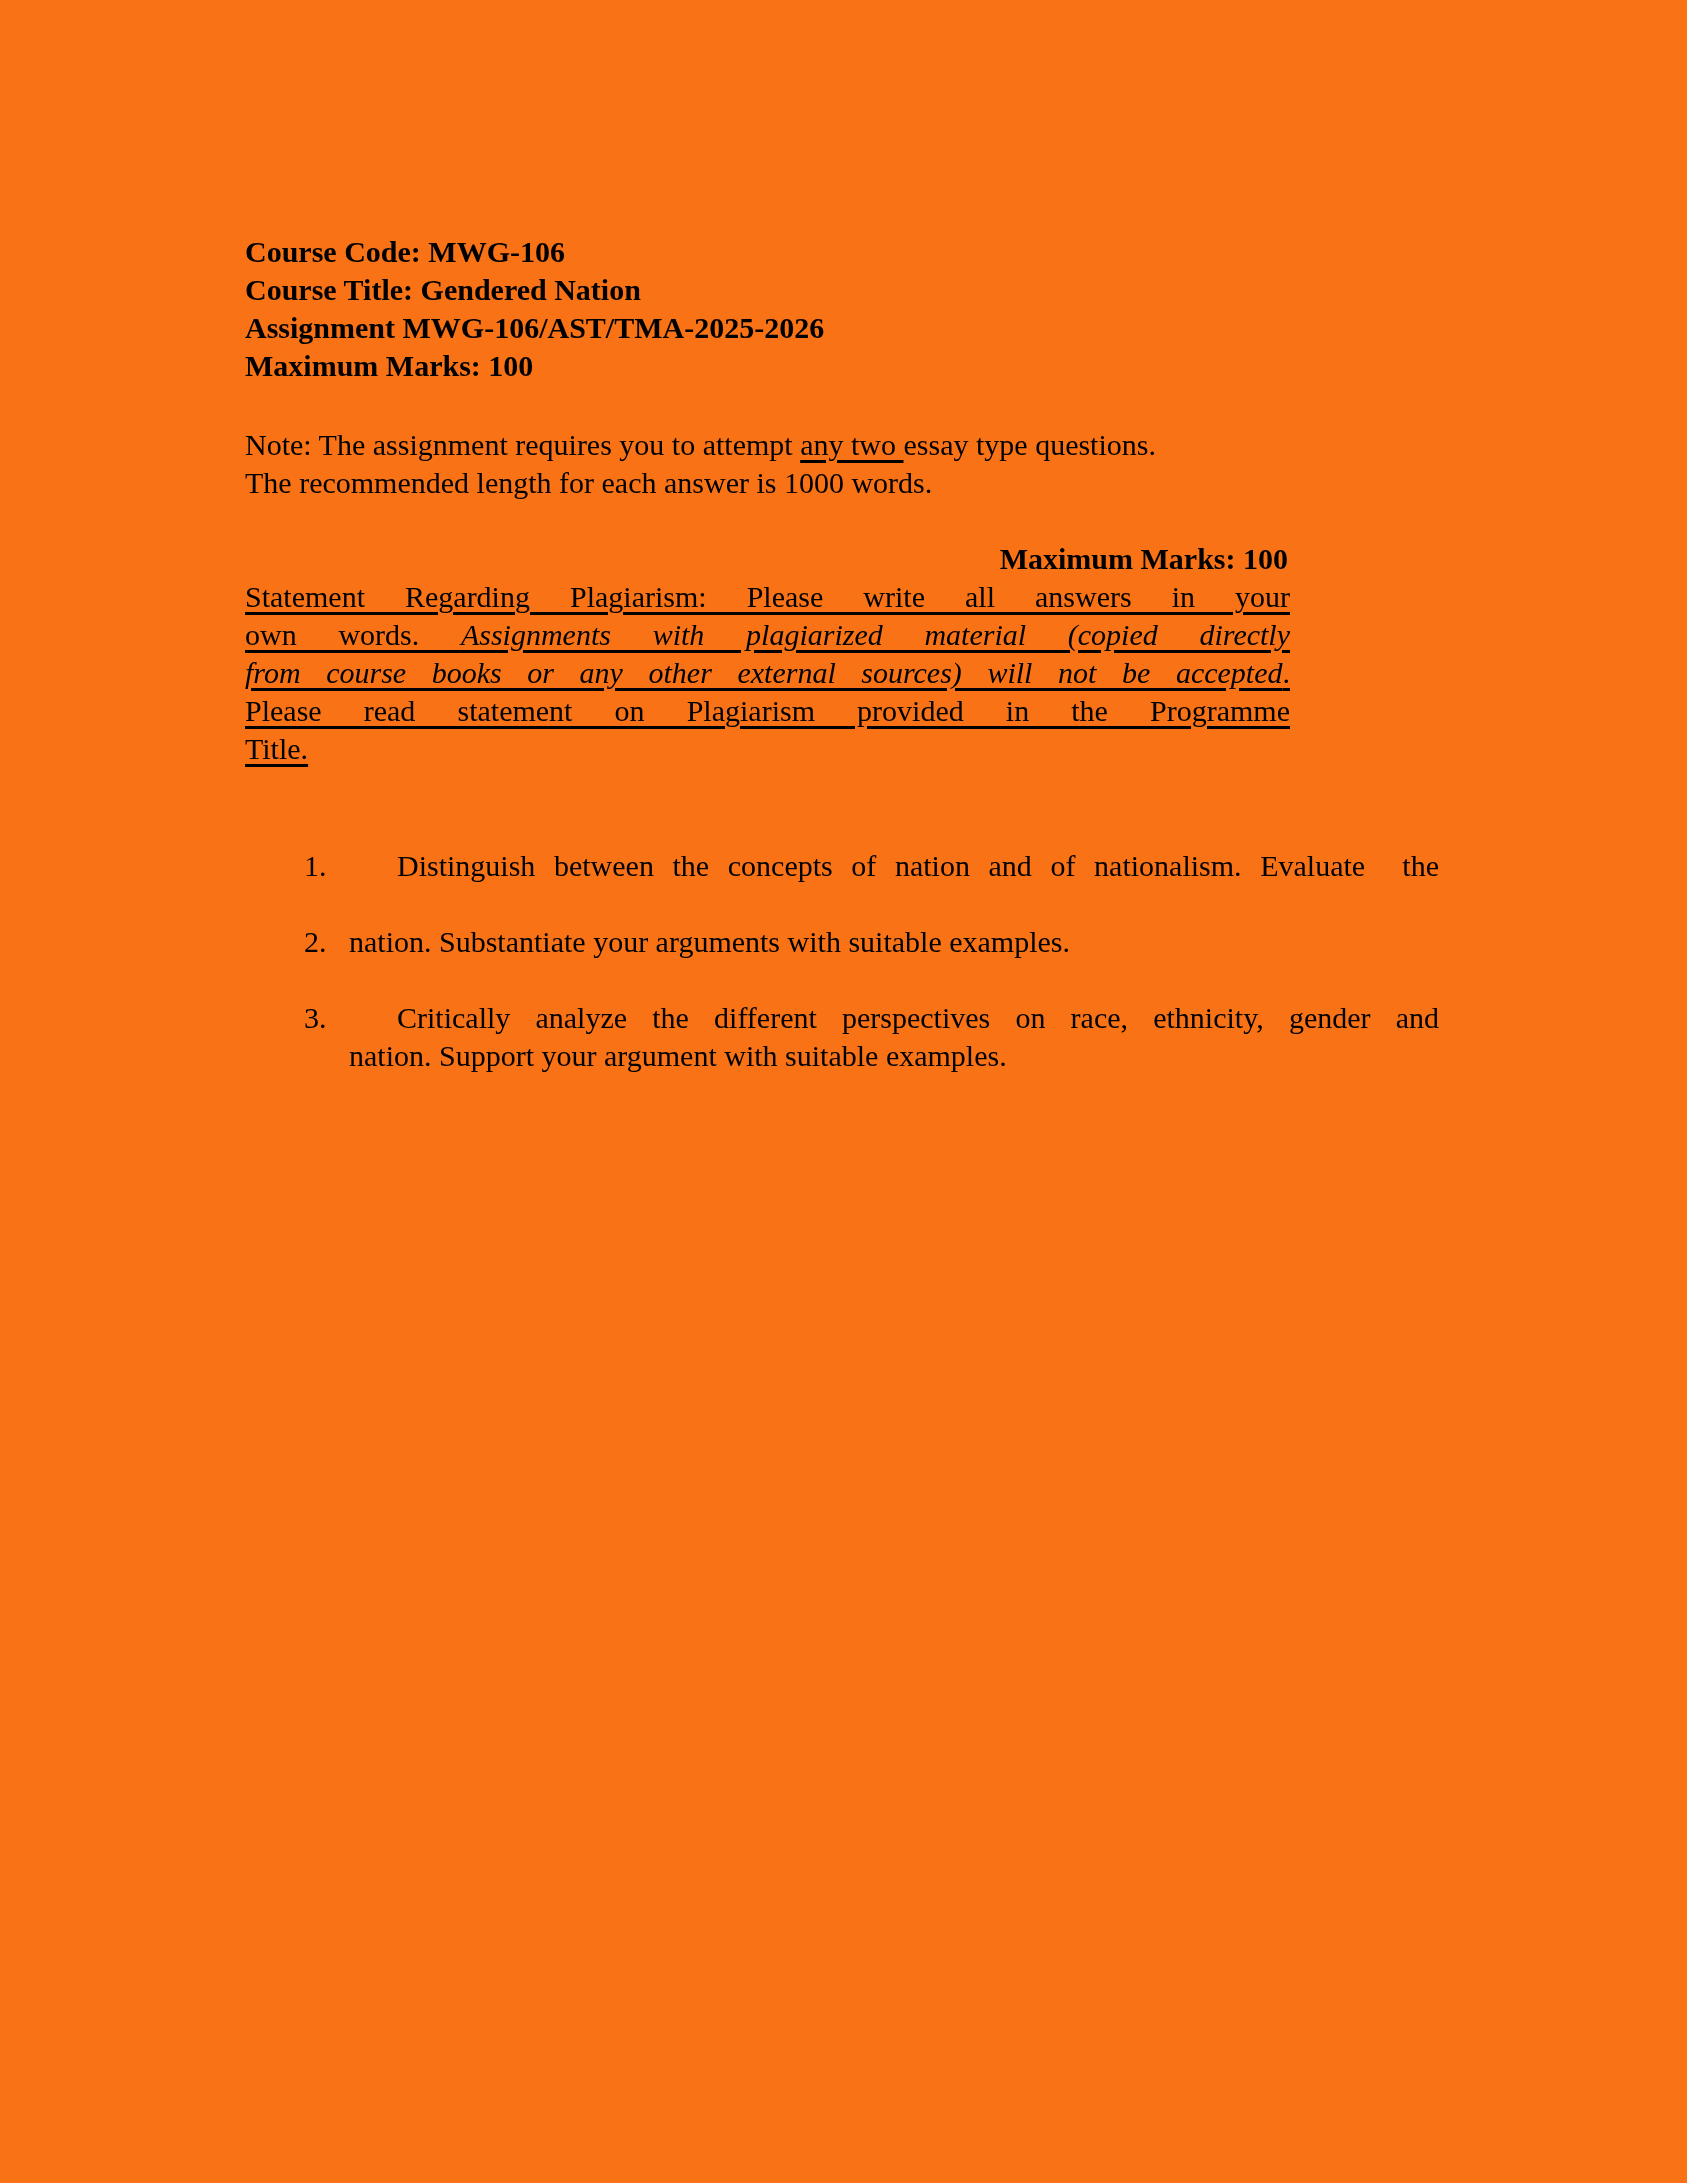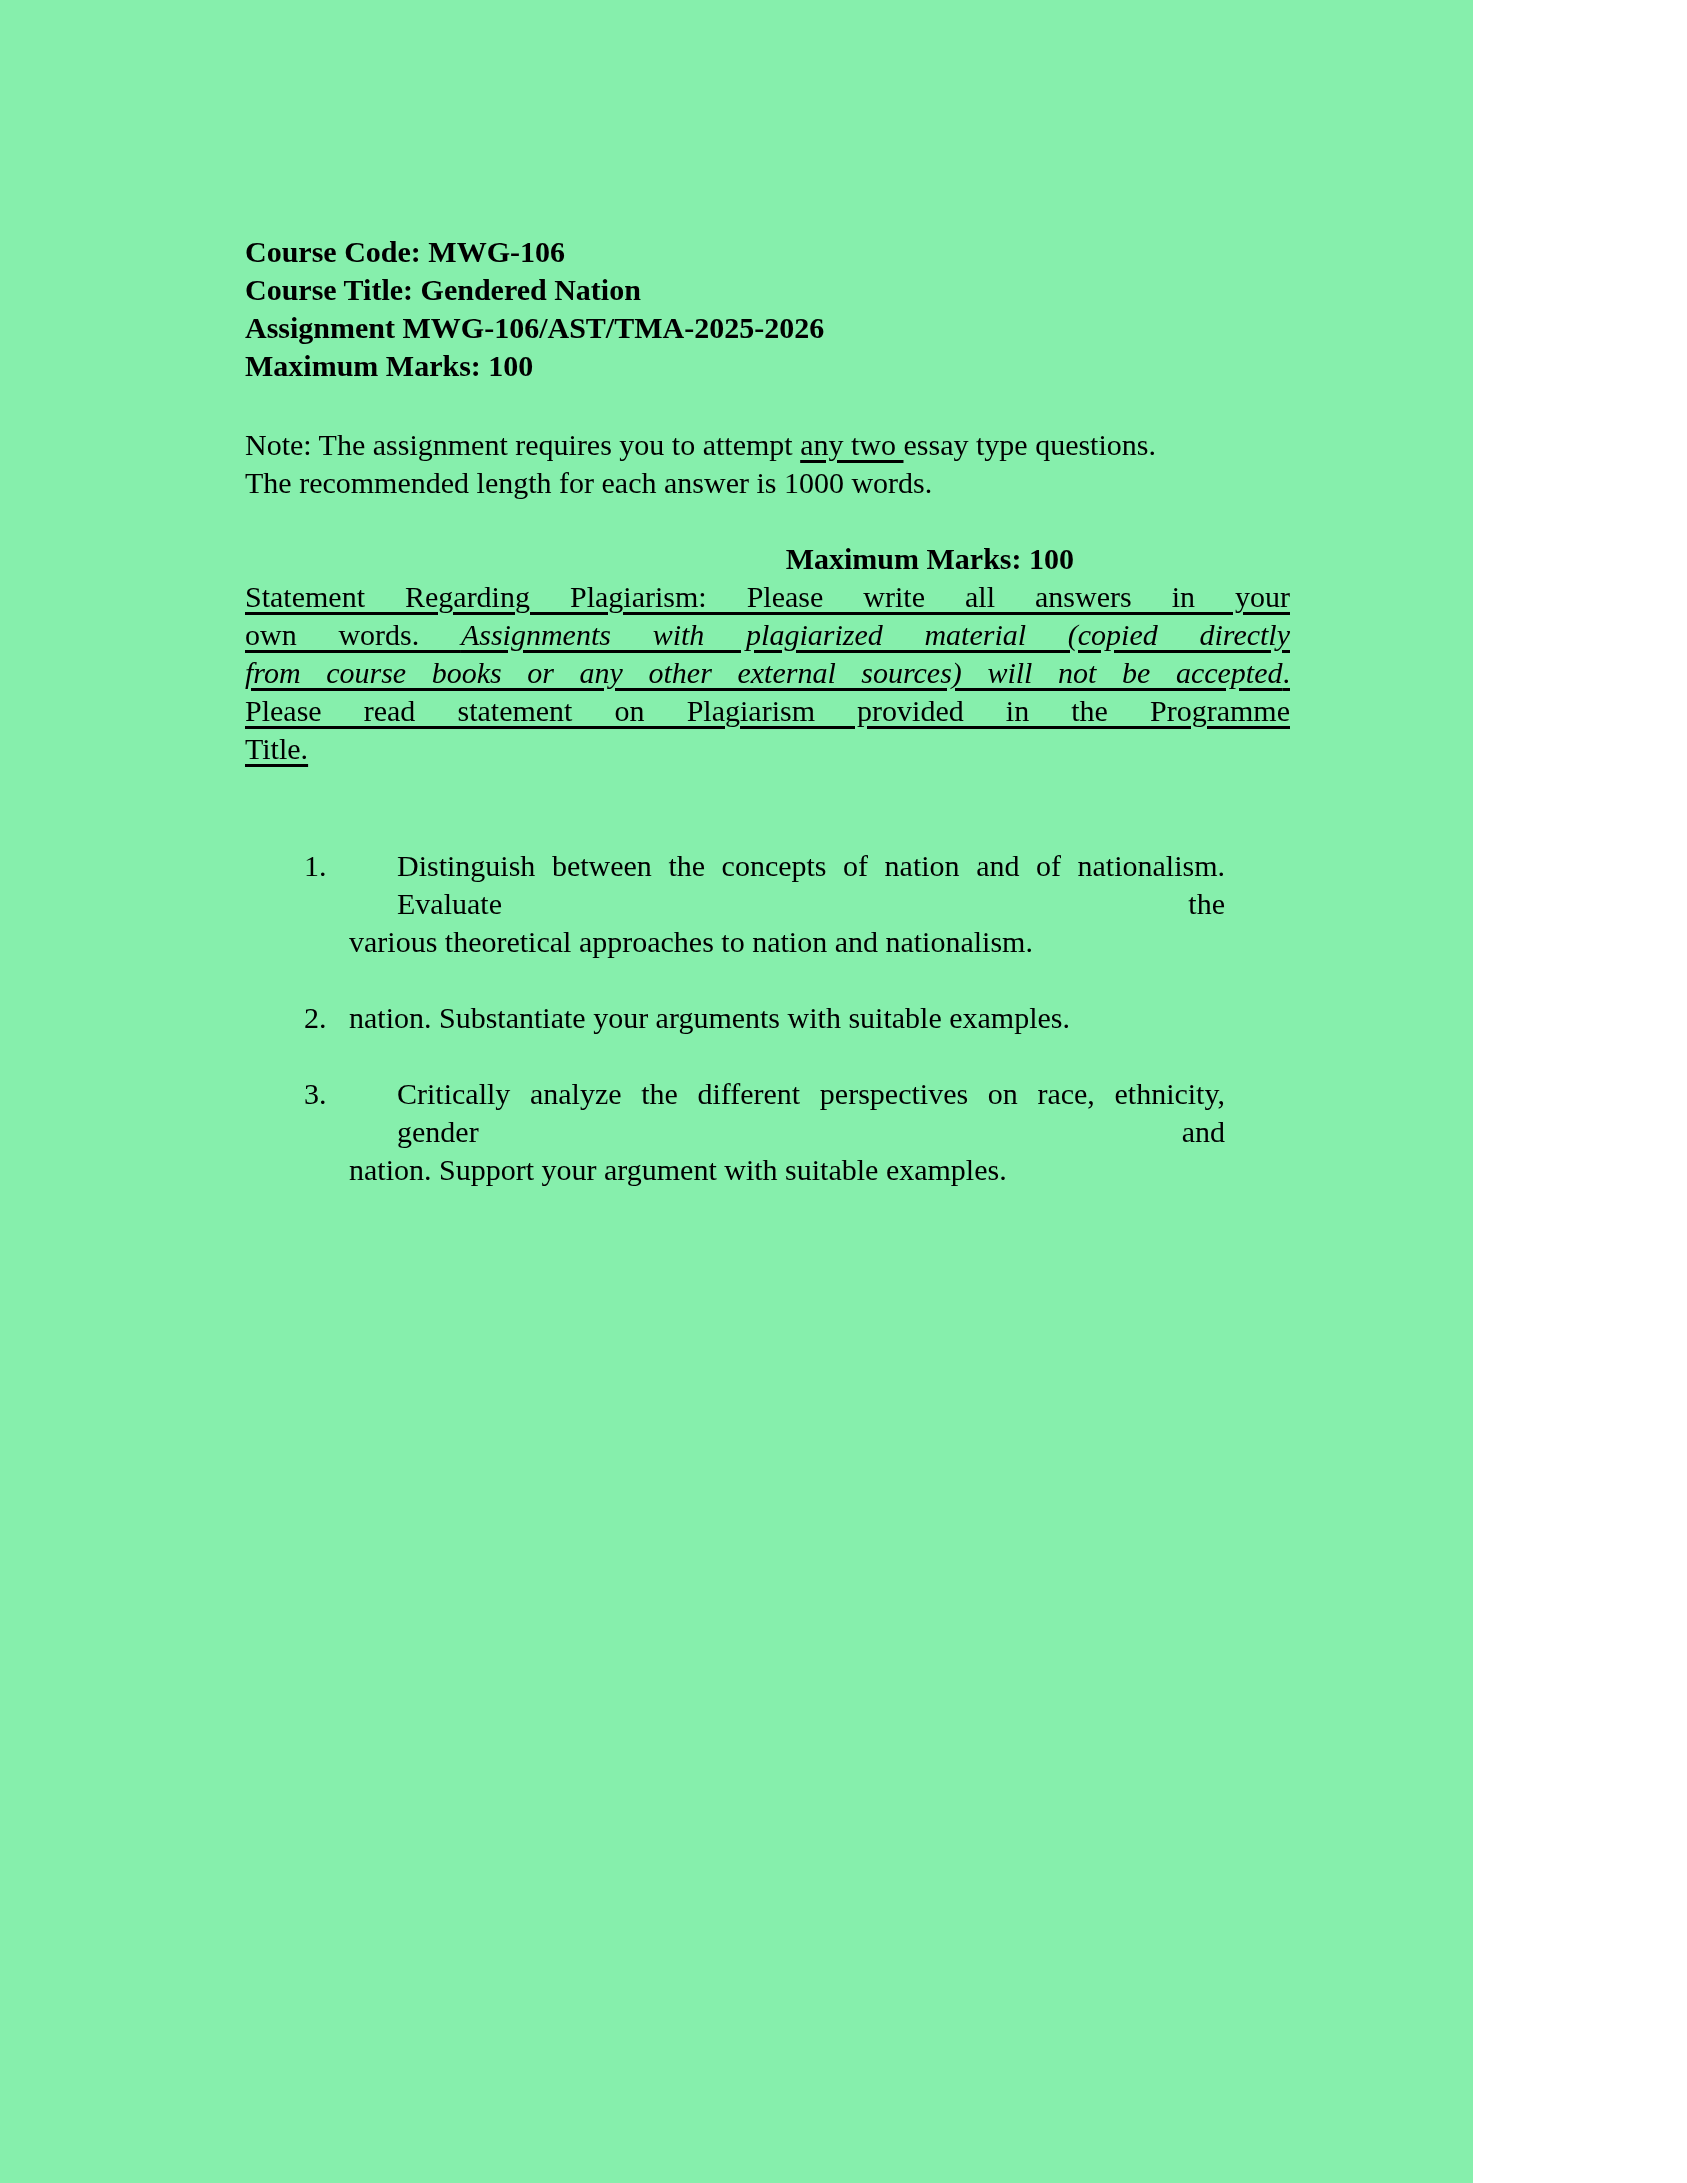--- a/index.html
+++ b/index.html
@@ -2,23 +2,23 @@
 <html style="font-size:10.6px"><head>
 <meta charset="utf-8">
 <style>
   html, body {
     margin: 0;
     padding: 0;
     background: #ffffff;
   }
   .page {
     position: relative;
-    width: 1473px;
+    width: 1687px;
     height: 2183px;
-    background: #86efac;
+    background: #f97316;
     color: #000000;
     font-family: "Liberation Serif", "DejaVu Serif", serif;
     font-size: 30px;
     line-height: 38px;
     overflow: hidden;
     box-sizing: border-box;
     padding: 233px 248px 0 245px;
   }
   .ul {
     text-decoration: underline;
@@ -107,21 +107,20 @@
     <div class="jline last"><span class="ul">Title.</span></div>
   </div>
 
 
   <div class="questions">
 
     <div class="question">
       <div class="qnum">1.</div>
       <div class="qtext">
         <div class="qline1">Distinguish between the concepts of nation and of nationalism. Evaluate  the</div>
-        <div class="qline2">various theoretical approaches to nation and nationalism.</div>
       </div>
     </div>
 
     <div class="question">
       <div class="qnum">2.</div>
       <div class="qtext">
         <div class="qline2">nation. Substantiate your arguments with suitable examples.</div>
       </div>
     </div>
 

